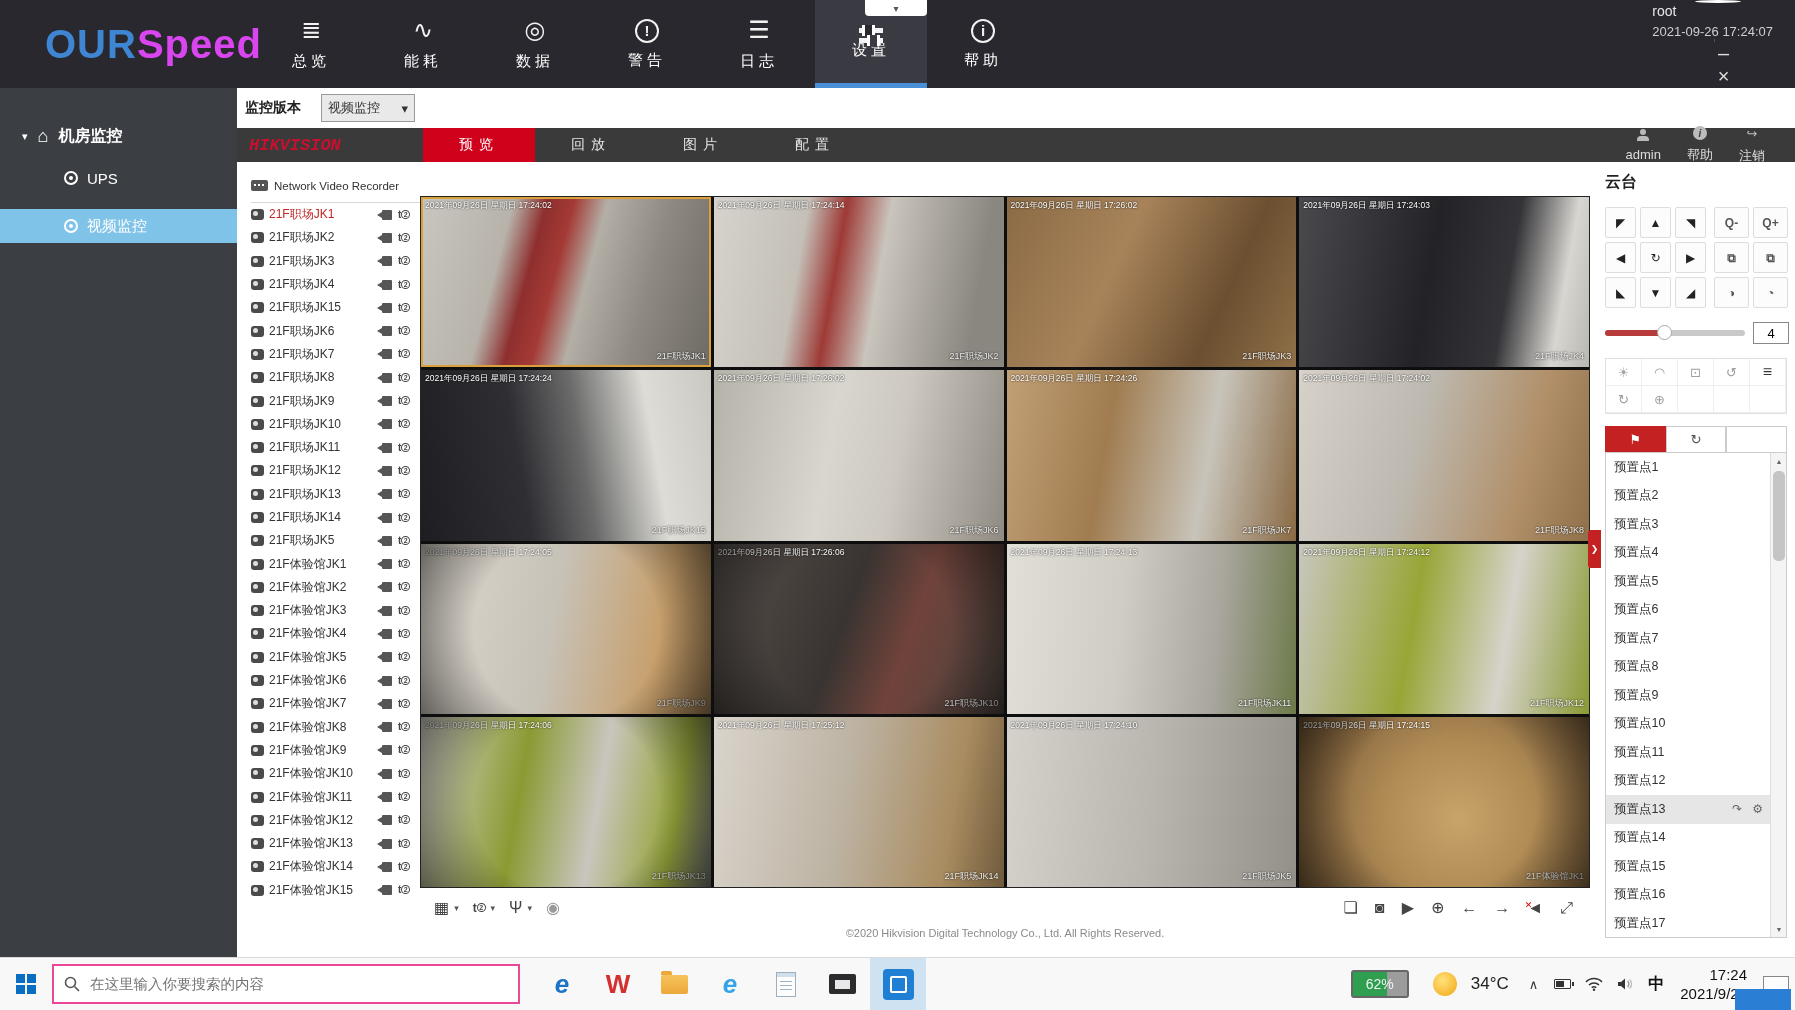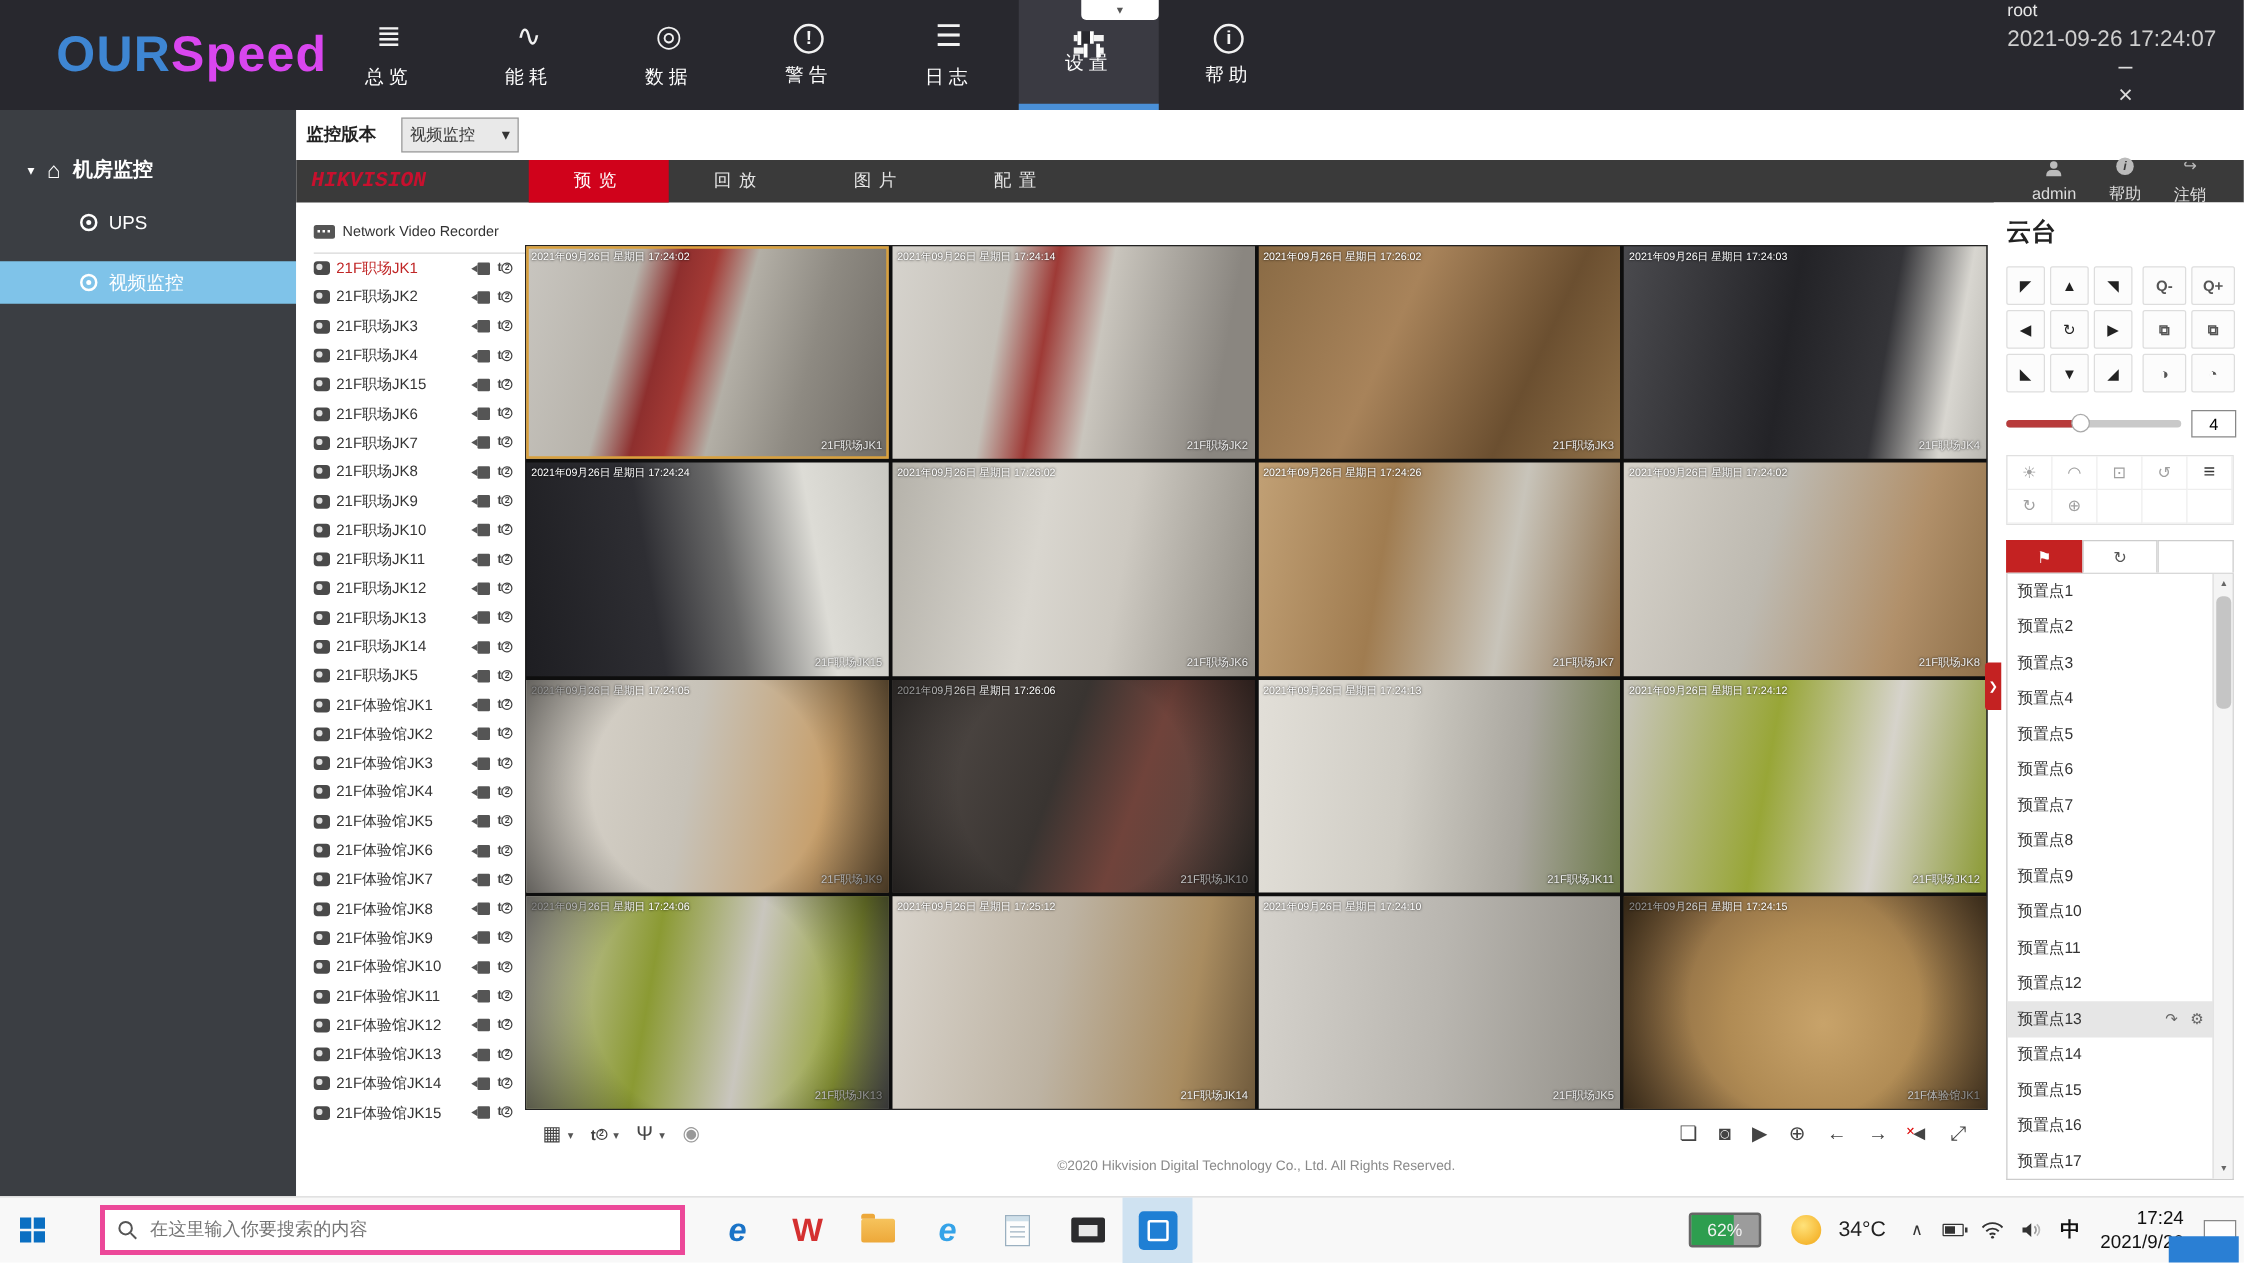--- a/index.html
+++ b/index.html
@@ -27,21 +27,21 @@
   .nav-item.active { background:#3a3a42; border-bottom:5px solid #4a90d8; }
   .top-chevron { position:absolute; left:865px; top:0; width:62px; height:16px; background:#fff;
     border-radius:0 0 4px 4px; display:flex; align-items:center; justify-content:center;
     color:#555; font-size:10px; cursor:pointer; z-index:5; }
   .top-right { position:absolute; right:0; top:0; height:88px; display:flex; align-items:center;flex-direction:column; }
   .avatar { width:46px; height:46px; border-radius:50%; background:#fff; position:relative; overflow:hidden; margin-right:12px; }
   .avatar::before { content:""; position:absolute; left:15px; top:8px; width:16px; height:16px; border-radius:50%; background:#1b1b1b; }
   .avatar::after { content:""; position:absolute; left:8px; top:27px; width:30px; height:20px; border-radius:12px 12px 0 0; background:#1b1b1b; }
   .user-block { color:#e8e8e8; margin-right:22px; }
   .user-block .uname { font-size:14px; margin-bottom:5px; }
-  .user-block .udate { font-size:18px; color:#cfcfcf; }
+  .user-block .udate { font-size:13px; color:#cfcfcf; }
   .tb-divider { width:1px; height:44px; background:#55555d; margin-right:18px; }
   .win-ctl { color:#dcdcdc; font-size:20px; width:36px; text-align:center; cursor:pointer; }
 
   
   #sidebar { position:absolute; left:0; top:88px; width:237px; height:869px; background:#3b3e43; color:#fff; }
   .side-root { display:flex; align-items:center; gap:10px; padding:38px 0 0 22px; font-size:16px; font-weight:bold; cursor:pointer; }
   .side-root .tri { font-size:11px; } .side-root .home { font-size:18px; }
   .side-item { display:flex; align-items:center; gap:9px; height:34px; padding-left:64px; font-size:15px; margin-top:14px; cursor:pointer; }
   .side-item .ring { width:14px; height:14px; border:2px solid #fff; border-radius:50%; position:relative; }
   .side-item .ring::after { content:""; position:absolute; left:3px; top:3px; width:4px; height:4px; background:#fff; border-radius:50%; }
@@ -123,21 +123,21 @@
   .vt-right .vt-icon { margin-left:0; margin-right:17px; }
   .audio-wrap { position:relative; }
   .audio-wrap::after { content:"✕"; position:absolute; right:11px; top:-3px; font-size:9px; color:#d00; }
   .vfooter { position:absolute; left:0; top:765px; width:1170px; text-align:center; font-size:11px; color:#8a8a8a; }
 
   
   .ptz { position:absolute; left:1358px; top:0; width:200px; height:795px; background:#fff; padding-left:10px; }
   .collapse-tab { position:absolute; left:-7px; top:368px; width:13px; height:38px; background:#c42222;
     color:#fff; font-size:9px; display:flex; align-items:center; justify-content:center;
     border-radius:3px 0 0 3px; cursor:pointer; }
-  .ptz-title { font-size:20px; font-weight:bold; color:#222; margin-top:10px; }
+  .ptz-title { font-size:16px; font-weight:bold; color:#222; margin-top:10px; }
   .ptz-pad { margin-top:14px; display:flex; gap:8px; }
   .pad-arrows { display:grid; grid-template-columns:repeat(3,31px); grid-template-rows:repeat(3,31px); gap:4px; }
   .ptz-btn { background:#fcfcfc; border:1px solid #ddd; border-radius:2px; display:flex; align-items:center;
     justify-content:center; font-size:12px; color:#222; cursor:pointer; }
   .pad-aux { display:grid; grid-template-columns:repeat(2,35px); grid-template-rows:repeat(3,31px); gap:4px; }
   .pad-aux .ptz-btn { color:#555; font-size:12px; font-weight:bold; }
   .ptz-slider { margin-top:14px; display:flex; align-items:center; gap:8px; }
   .track { position:relative; width:140px; height:6px; background:#c9c9c9; border-radius:3px; cursor:pointer; }
   .track .fill { position:absolute; left:0; top:0; height:6px; width:40%; background:#b83b3b; border-radius:3px; }
   .track .handle { position:absolute; left:52px; top:-5px; width:15px; height:15px; background:#fff;
@@ -164,21 +164,21 @@
     justify-content:center; font-size:7px; color:#666; cursor:pointer; }
   .pscroll .sa.up { top:0; } .pscroll .sa.down { bottom:0; }
   .pscroll .thumb { position:absolute; left:2px; top:18px; width:12px; height:90px; background:#c5c5c5; border-radius:5px; cursor:grab; }
 
   
   #taskbar { position:absolute; left:0; top:957px; width:1795px; height:53px; background:#f8f8f8;
     border-top:1px solid #d9d9d9; display:flex; align-items:center; }
   .win-btn { width:52px; height:53px; display:flex; align-items:center; justify-content:center; cursor:pointer; }
   .winlogo { display:grid; grid-template-columns:9px 9px; grid-template-rows:9px 9px; gap:2px; }
   .winlogo span { background:#0a6fc2; }
-  .search-box { width:468px; height:40px; background:#fff; border:4px solid #ec4899; display:flex; align-items:center; padding:0 10px; gap:10px;margin-left:28px; }
+  .search-box { width:468px; height:40px; background:#fff; border:2px solid #ec4899; display:flex; align-items:center; padding:0 10px; gap:10px; }
   .search-box svg { flex:none; }
   .search-box input { border:none; outline:none; font-size:14.5px; width:100%; background:transparent;
     font-family:"Liberation Sans","DejaVu Sans",sans-serif; color:#333; }
   .apps { display:flex; margin-left:14px; }
   .app { width:56px; height:53px; display:flex; align-items:center; justify-content:center; cursor:pointer; position:relative; }
   .app.active { background:#cfe2f1; }
   .app .glyph { font-size:26px; font-weight:bold; }
   .app.edge .glyph { color:#1a73c7; font-style:italic; }
   .app.wps .glyph { color:#d43030; }
   .app.ie .glyph { color:#35a3e8; font-style:italic; }

